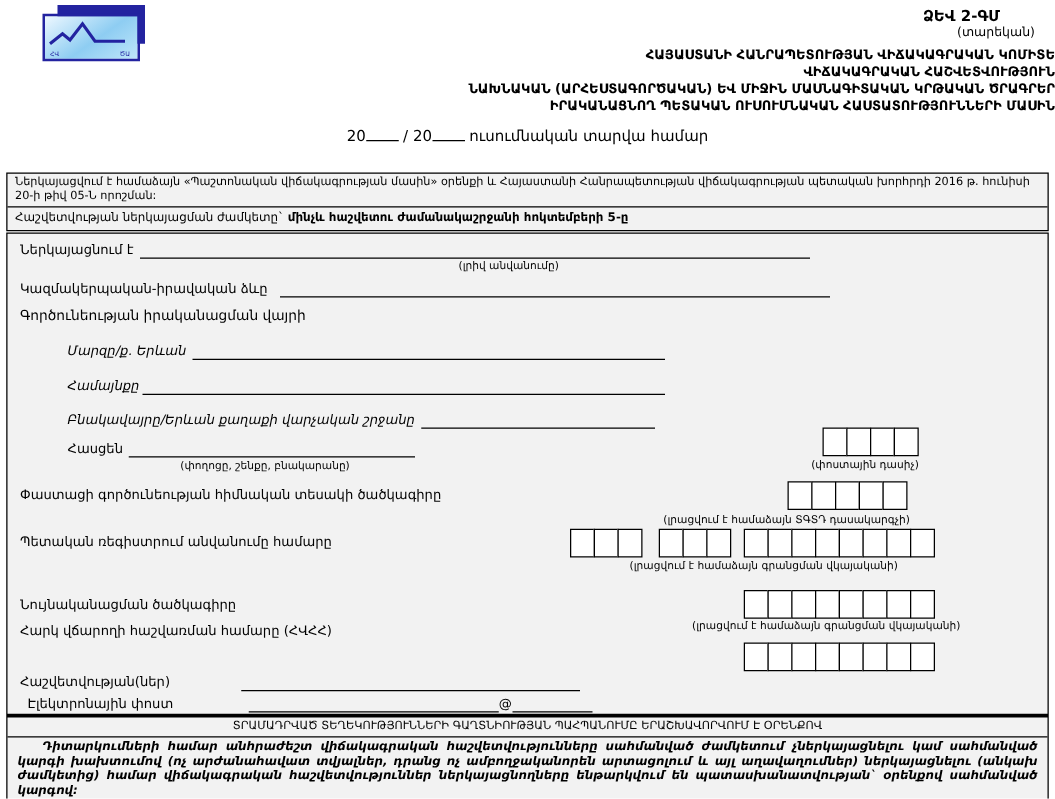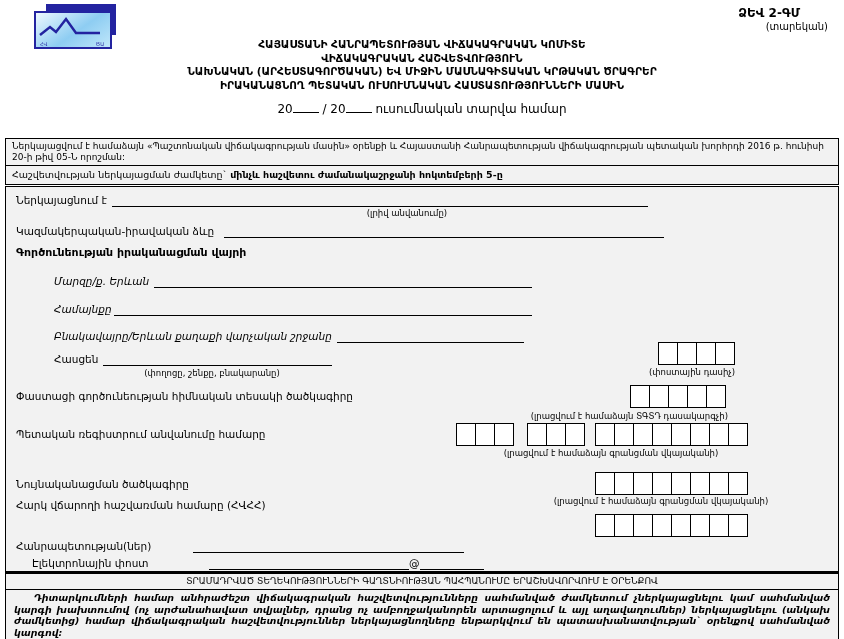--- a/index.html
+++ b/index.html
@@ -14,41 +14,41 @@
   .logo-front svg{display:block;}
   .logo-mark{position:absolute;bottom:0;font-size:5px;color:var(--logo-navy,#2323a0);line-height:6px;}
   .logo-mark.l{left:4px;} .logo-mark.r{right:6px;}
 
   
   .form-code{position:absolute;right:16px;top:6px;text-align:right;}
   .form-code .code{font-weight:bold;font-size:12px;margin-right:28px;}
   .form-code .per{font-size:10px;margin-top:1px;}
 
   
-  .titles{position:absolute;top:38px;left:0;right:0;text-align:center;font-weight:bold;
+  .titles{position:absolute;top:38px;left:0;right:0;text-align:right;font-weight:bold;
           font-size:10.5px;line-height:13.5px;}
 
   .year-line{position:absolute;top:100px;left:0;right:0;text-align:center;font-size:12px;}
   .yblank{display:inline-block;width:26px;height:12px;border-bottom:1px solid #000;}
 
   
   .legal-box{position:absolute;left:5px;right:5px;top:138px;border:1px solid #000;background:var(--box-bg,#f2f2f2);}
   .legal-row1{padding:2px 6px 3px;font-size:9px;line-height:10.5px;border-bottom:1px solid #000;}
   .legal-row2{padding:3px 6px 4px;font-size:9.5px;}
   .legal-row2 b{font-weight:bold;}
 
   .main-box{position:absolute;left:5px;right:5px;top:186px;height:384px;border:1px solid #000;
             background:var(--box-bg,#f2f2f2);}
 
   .frow{position:absolute;display:flex;align-items:flex-end;font-size:10.5px;line-height:13px;}
   .frow .lbl{white-space:nowrap;}
   .ul{flex:1 1 auto;border-bottom:1px solid #000;height:13px;margin-left:5px;}
   .ulw{border-bottom:1px solid #000;height:13px;margin-left:5px;}
   .it{font-style:italic;}
-  .bheading{position:absolute;font-weight:bold;font-size:11px;}
+  .bheading{position:absolute;font-weight:normal;font-size:11px;}
   .hint{position:absolute;font-size:8.5px;text-align:center;white-space:nowrap;}
 
   .cellgroup{position:absolute;display:flex;}
   .cell{width:18px;height:21px;background:#fff;border:1px solid #000;margin-left:-1px;}
   .cell:first-child{margin-left:0;}
 
   .conf-box{position:absolute;left:5px;right:5px;top:572px;border:1px solid #000;border-top:2px solid #000;
             background:var(--box-bg,#f2f2f2);}
   .conf-head{padding:2px 4px 3px;text-align:center;font-size:9px;border-bottom:1px solid #000;}
   .conf-body{padding:2px 8px 4px;font-size:9.5px;font-weight:bold;font-style:italic;
@@ -199,25 +199,25 @@
         <div class="cell"></div>
         <div class="cell"></div>
         <div class="cell"></div>
         <div class="cell"></div>
         <div class="cell"></div>
         <div class="cell"></div>
         <div class="cell"></div>
       </div>
 
     <div class="frow" style="top:352px;left:10px;width:448px;">
-      <span class="lbl" style="width:172px;">Հանրապետության(ներ)</span>
-      <span class="ul"></span>
-    </div>
-
-    <div class="frow" style="top:369px;left:26px;width:460px;">
+      <span class="lbl" style="width:172px;">Հաշվետվության(ներ)</span>
+      <span class="ul"></span>
+    </div>
+
+    <div class="frow" style="top:369px;left:16px;width:460px;">
       <span class="lbl" style="width:172px;">Էլեկտրոնային փոստ</span>
       <span class="ulw" style="width:200px;"></span>
       <span class="lbl">@</span>
       <span class="ulw" style="width:64px;margin-left:0;"></span>
     </div>
 
   </div>
 
   <div class="conf-box">
     <div class="conf-head">ՏՐԱՄԱԴՐՎԱԾ ՏԵՂԵԿՈՒԹՅՈՒՆՆԵՐԻ ԳԱՂՏՆԻՈՒԹՅԱՆ ՊԱՀՊԱՆՈՒՄԸ ԵՐԱՇԽԱՎՈՐՎՈՒՄ Է ՕՐԵՆՔՈՎ</div>

